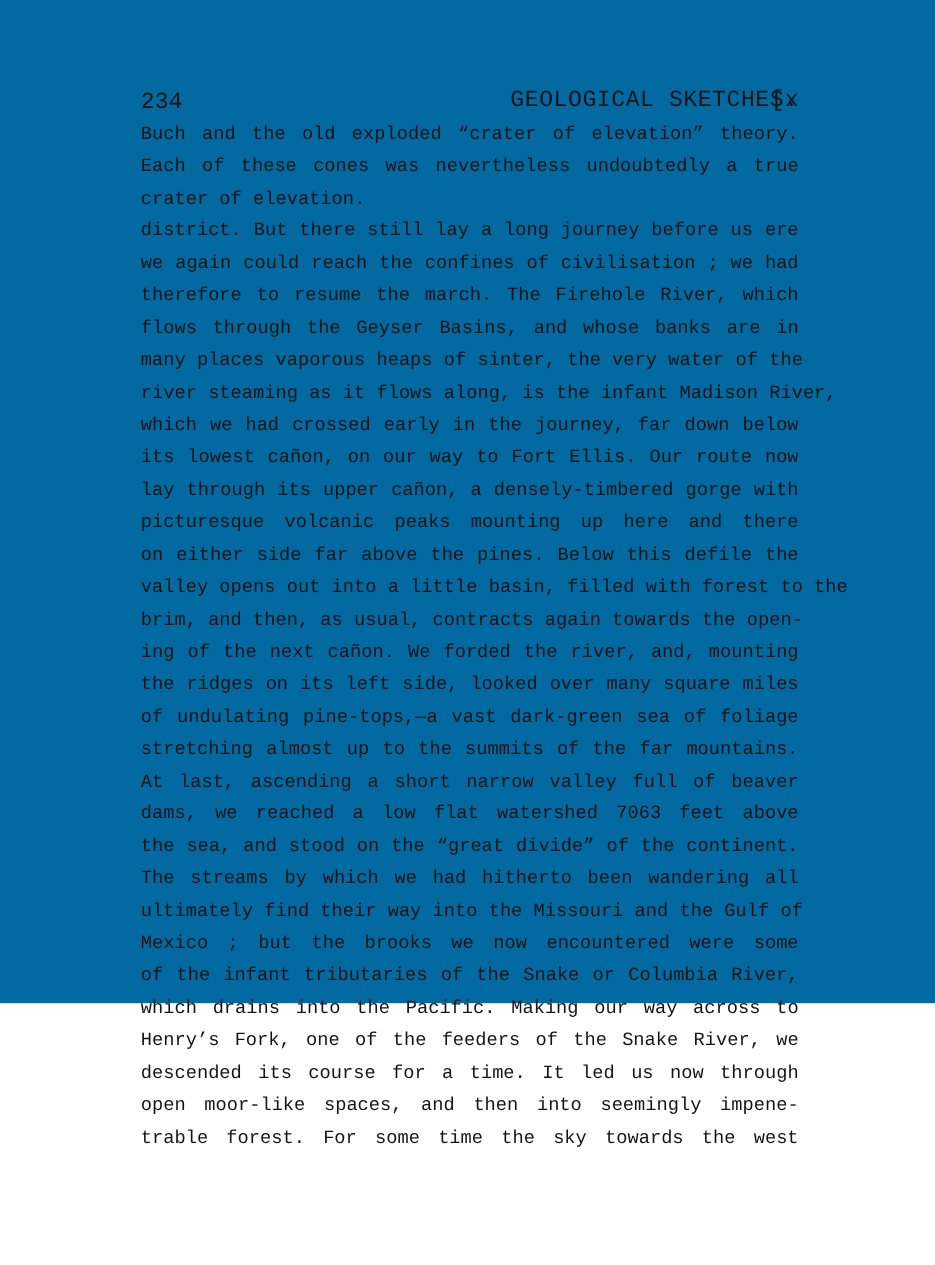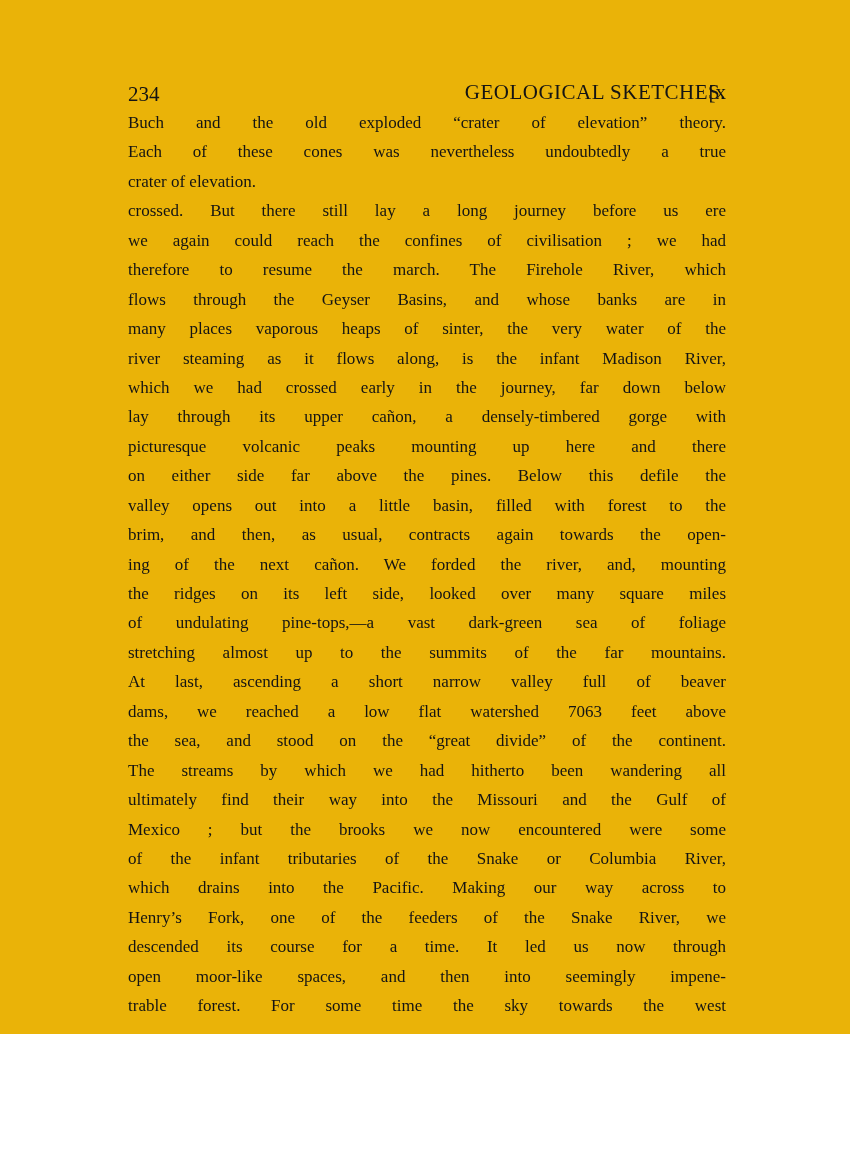--- a/index.html
+++ b/index.html
@@ -1,20 +1,20 @@
 <!DOCTYPE html>
 <html><head>
   <meta charset="utf-8">
   <style>
     html, body { margin: 0; padding: 0; background: #ffffff; }
     body { width: 850px; height: 1150px; position: relative; overflow: hidden; }
     .page {
-      position: absolute; left: 0; top: 0; width: 850px; height: 1034px;
-      background: #eab308; color: #141414;
-      font-family: Liberation Serif, serif;
+      position: absolute; left: 0; top: 0; width: 850px; height: 912px;
+      background: #0369a1; color: #141414;
+      font-family: Liberation Mono, monospace;
     }
     .header {
       position: absolute; left: 128px; top: 76px; width: 598px; height: 32px;
       font-size: 21px; line-height: 32px;
     }
     .header .pageno { position: absolute; left: 0; top: 2px; letter-spacing: 0px; }
     .header .title { position: absolute; left: 0; right: 0; text-align: right; letter-spacing: 0.5px; }
     .header .chap { position: absolute; right: 0; top: 0; }
     .body {
       position: absolute; left: 128px; top: 108px; width: 598px;
@@ -36,27 +36,28 @@
     <span class="title">GEOLOGICAL SKETCHES.</span>
     <span class="chap">[x</span>
   </div>
   <div class="body" id="body-text">
       <div>
         <span class="line">Buch and the old exploded “crater of elevation” theory.</span>
         <span class="line">Each of these cones was nevertheless undoubtedly a true</span>
         <span class="line last">crater of elevation.</span>
       </div>
       <div>
-        <span class="line">crossed.  But there still lay a long journey before us ere</span>
+        <span class="line">district.  But there still lay a long journey before us ere</span>
         <span class="line">we again could reach the confines of civilisation ; we had</span>
         <span class="line">therefore to resume the march.  The Firehole River, which</span>
         <span class="line">flows through the Geyser Basins, and whose banks are in</span>
         <span class="line">many places vaporous heaps of sinter, the very water of the</span>
         <span class="line">river steaming as it flows along, is the infant Madison River,</span>
         <span class="line">which we had crossed early in the journey, far down below</span>
+        <span class="line">its lowest cañon, on our way to Fort Ellis.  Our route now</span>
         <span class="line">lay through its upper cañon, a densely-timbered gorge with</span>
         <span class="line">picturesque volcanic peaks mounting up here and there</span>
         <span class="line">on either side far above the pines.  Below this defile the</span>
         <span class="line">valley opens out into a little basin, filled with forest to the</span>
         <span class="line">brim, and then, as usual, contracts again towards the open-</span>
         <span class="line">ing of the next cañon.  We forded the river, and, mounting</span>
         <span class="line">the ridges on its left side, looked over many square miles</span>
         <span class="line">of undulating pine-tops,—a vast dark-green sea of foliage</span>
         <span class="line">stretching almost up to the summits of the far mountains.</span>
         <span class="line">At last, ascending a short narrow valley full of beaver</span>

